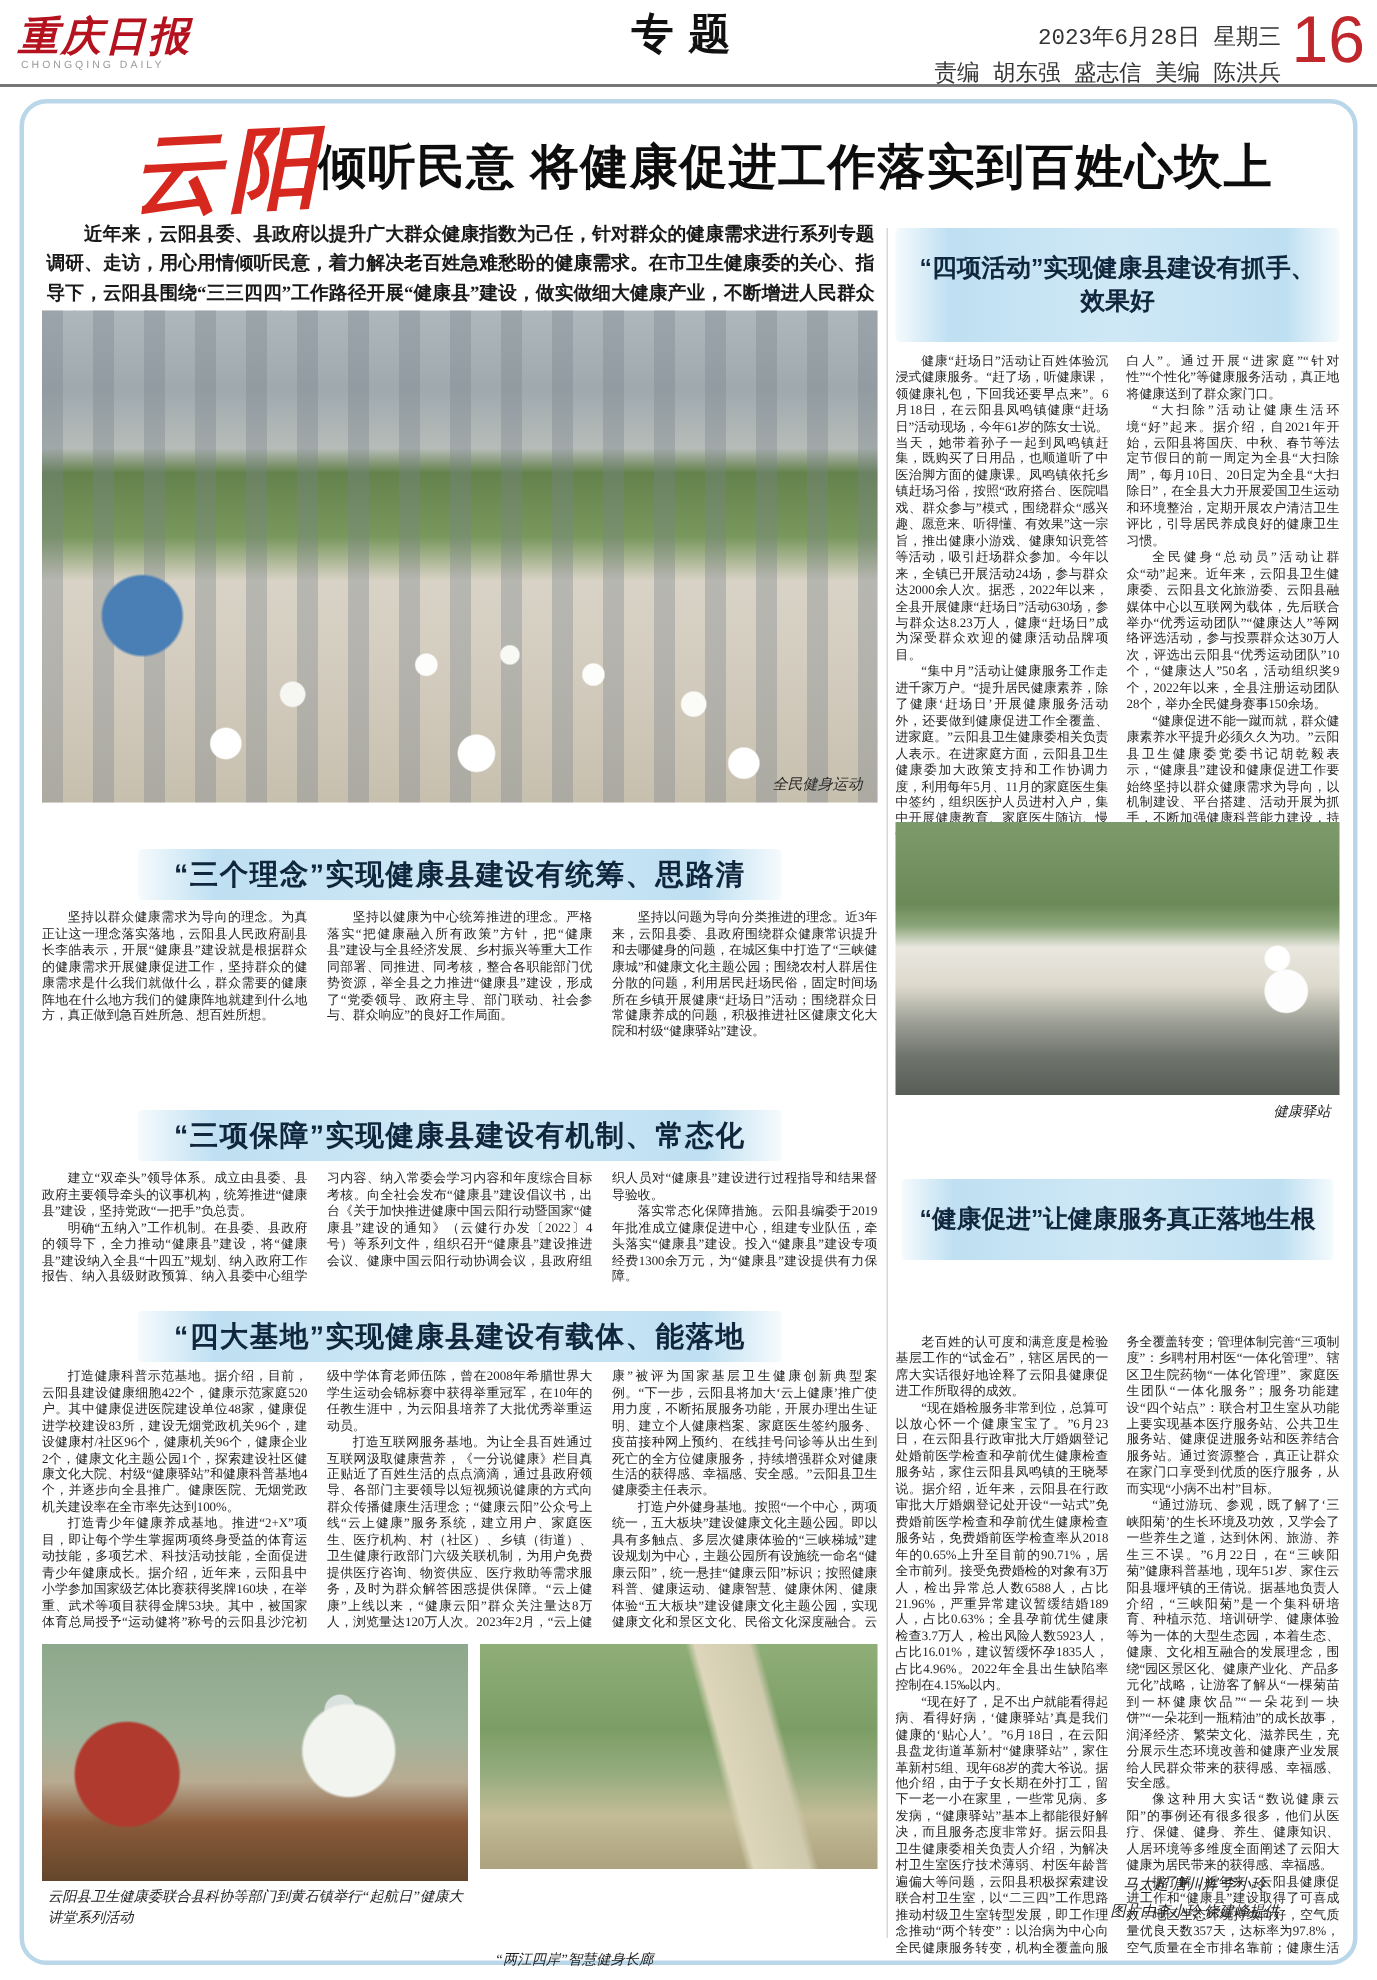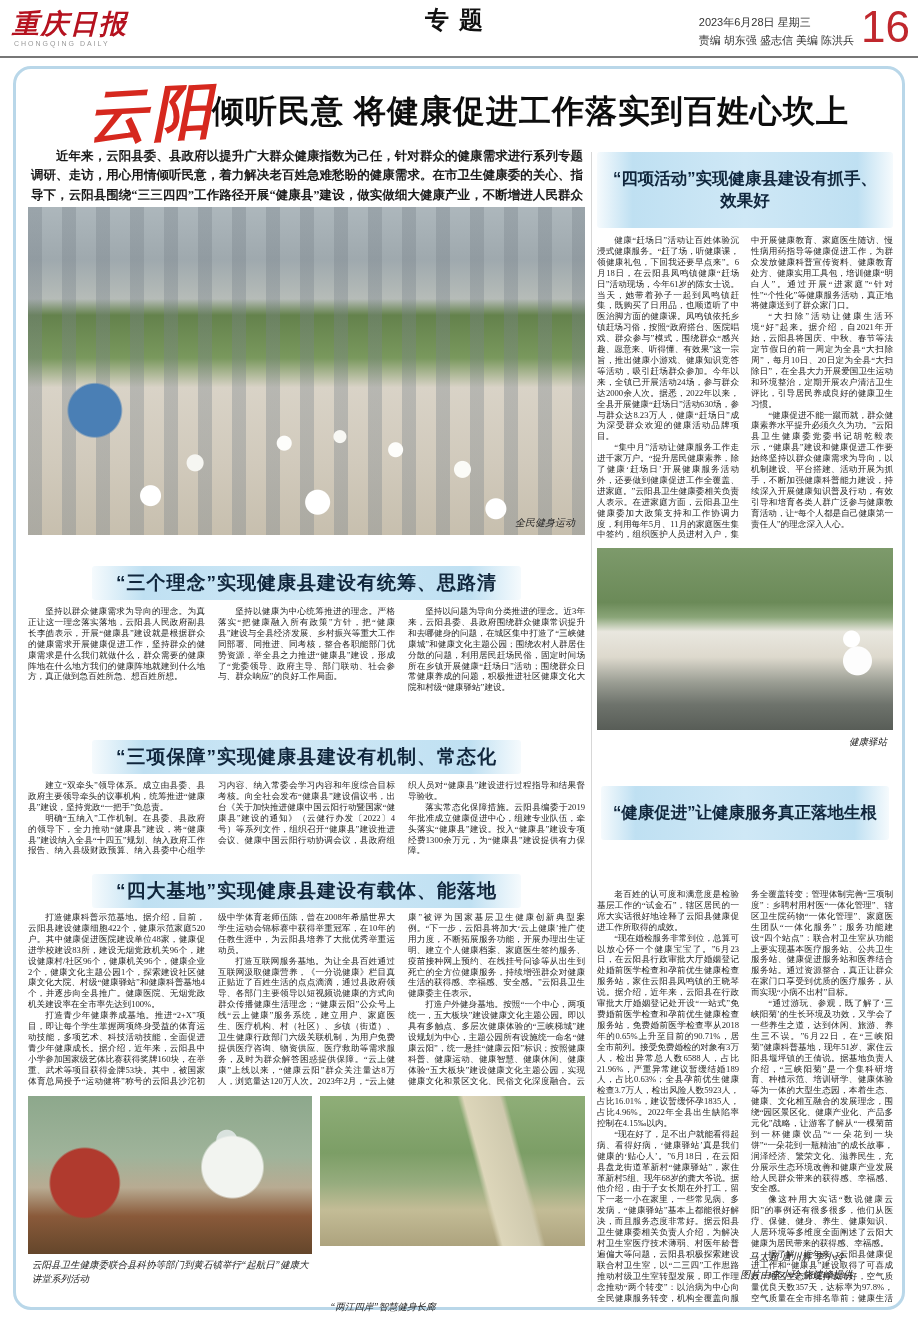--- a/index.html
+++ b/index.html
@@ -6,22 +6,22 @@
   html,body { background:#f2f2f2; }
   #page {
     position:relative; width:918px; height:1320px; background:#fff;
     font-family:"Liberation Serif", serif; color:#222; overflow:hidden;
     margin:0 auto;
   }
   
   #header { position:absolute; left:0; top:0; width:918px; height:58px; border-bottom:2px solid #777; }
   .logo-cn { position:absolute; left:12px; top:6px; font-size:27px; font-weight:bold; font-style:italic; color:#b5121f; letter-spacing:2px; }
   .logo-en { position:absolute; left:14px; top:40px; font-size:7px; color:#999; letter-spacing:2px; font-family:"Liberation Sans",sans-serif; }
-  .section-title { position:absolute; left:0; right:0; top:4px; text-align:center; font-size:24px; font-weight:bold; letter-spacing:10px; color:#111; font-family:Liberation Mono, monospace; }
-  .meta { position:absolute; right:64px; top:14px; text-align:left; font-size:11px; color:#333; line-height:1.6; font-family:Liberation Sans, sans-serif; }
+  .section-title { position:absolute; left:0; right:0; top:4px; text-align:center; font-size:28px; font-weight:bold; letter-spacing:10px; color:#111; font-family:Liberation Mono, monospace; }
+  .meta { position:absolute; right:64px; top:14px; text-align:right; font-size:15px; color:#333; line-height:1.6; font-family:Liberation Mono, monospace; }
   .page-num { position:absolute; right:8px; top:2px; font-size:44px; color:#c0272d; font-family:"Liberation Sans",sans-serif; font-weight:300; }
   
   #frame { position:absolute; left:13px; top:66px; width:892px; height:1244px; border:3px solid #b9d7e9; border-radius:18px; }
   .v-divider { position:absolute; left:591px; top:152px; height:1140px; border-left:1px solid #d7d7d7; }
   
   .brand { position:absolute; left:88px; top:74px; font-size:60px; font-weight:bold; font-style:italic; color:#d6281e; transform:rotate(-3deg); letter-spacing:4px; }
   .headline { position:absolute; left:212px; top:90px; width:690px; font-size:32px; font-weight:bold; color:#0d0d0d; font-family:"Liberation Sans",sans-serif; letter-spacing:1px; }
   .intro { position:absolute; left:31px; top:147px; width:552px; font-size:12.5px; font-weight:600; line-height:1.55; text-align:justify; text-indent:2em; color:#1a1a1a; }
   
   .photo { position:absolute; overflow:hidden; }
@@ -131,20 +131,21 @@
   <div class="caption" style="left:32px; top:1258px; width:282px;">云阳县卫生健康委联合县科协等部门到黄石镇举行“起航日”健康大讲堂系列活动</div>
   <div class="caption" style="left:330px; top:1300px; width:255px; ">“两江四岸”智慧健身长廊</div>
 
   <div class="sec-head small" style="left:597px; top:152px; width:296px;">
     <span>“四项活动”实现健康县建设有抓手、效果好</span>
   </div>
   <div class="cols cols2" style="left:597px; top:190px; width:296px; height:352px;">
     <p>健康“赶场日”活动让百姓体验沉浸式健康服务。“赶了场，听健康课，领健康礼包，下回我还要早点来”。6月18日，在云阳县凤鸣镇健康“赶场日”活动现场，今年61岁的陈女士说。当天，她带着孙子一起到凤鸣镇赶集，既购买了日用品，也顺道听了中医治脚方面的健康课。凤鸣镇依托乡镇赶场习俗，按照“政府搭台、医院唱戏、群众参与”模式，围绕群众“感兴趣、愿意来、听得懂、有效果”这一宗旨，推出健康小游戏、健康知识竞答等活动，吸引赶场群众参加。今年以来，全镇已开展活动24场，参与群众达2000余人次。据悉，2022年以来，全县开展健康“赶场日”活动630场，参与群众达8.23万人，健康“赶场日”成为深受群众欢迎的健康活动品牌项目。</p>
     <p>“集中月”活动让健康服务工作走进千家万户。“提升居民健康素养，除了健康‘赶场日’开展健康服务活动外，还要做到健康促进工作全覆盖、进家庭。”云阳县卫生健康委相关负责人表示。在进家庭方面，云阳县卫生健康委加大政策支持和工作协调力度，利用每年5月、11月的家庭医生集中签约，组织医护人员进村入户，集中开展健康教育、家庭医生随访、慢性病用药指导等健康促进工作，为群众发放健康科普宣传资料、健康教育处方、健康实用工具包，培训健康“明白人”。通过开展“进家庭”“针对性”“个性化”等健康服务活动，真正地将健康送到了群众家门口。</p>
     <p>“大扫除”活动让健康生活环境“好”起来。据介绍，自2021年开始，云阳县将国庆、中秋、春节等法定节假日的前一周定为全县“大扫除周”，每月10日、20日定为全县“大扫除日”，在全县大力开展爱国卫生运动和环境整治，定期开展农户清洁卫生评比，引导居民养成良好的健康卫生习惯。</p>
+    <p>全民健身“总动员”活动让群众“动”起来。近年来，云阳县卫生健康委、云阳县文化旅游委、云阳县融媒体中心以互联网为载体，先后联合举办“优秀运动团队”“健康达人”等网络评选活动，参与投票群众达30万人次，评选出云阳县“优秀运动团队”10个，“健康达人”50名，活动组织奖9个，2022年以来，全县注册运动团队28个，举办全民健身赛事150余场。</p>
     <p>“健康促进不能一蹴而就，群众健康素养水平提升必须久久为功。”云阳县卫生健康委党委书记胡乾毅表示，“健康县”建设和健康促进工作要始终坚持以群众健康需求为导向，以机制建设、平台搭建、活动开展为抓手，不断加强健康科普能力建设，持续深入开展健康知识普及行动，有效引导和培育各类人群广泛参与健康教育活动，让“每个人都是自己健康第一责任人”的理念深入人心。</p>
   </div>
 
   <div class="photo" id="station-photo"></div>
   <div class="caption" style="left:597px; top:735px; width:290px; text-align:right;">健康驿站</div>
 
   <div class="sec-head small" style="left:597px; top:786px; width:296px;">
     <span>“健康促进”让健康服务真正落地生根</span>
   </div>
   <div class="cols cols2" style="left:597px; top:844px; width:296px; height:420px;">

